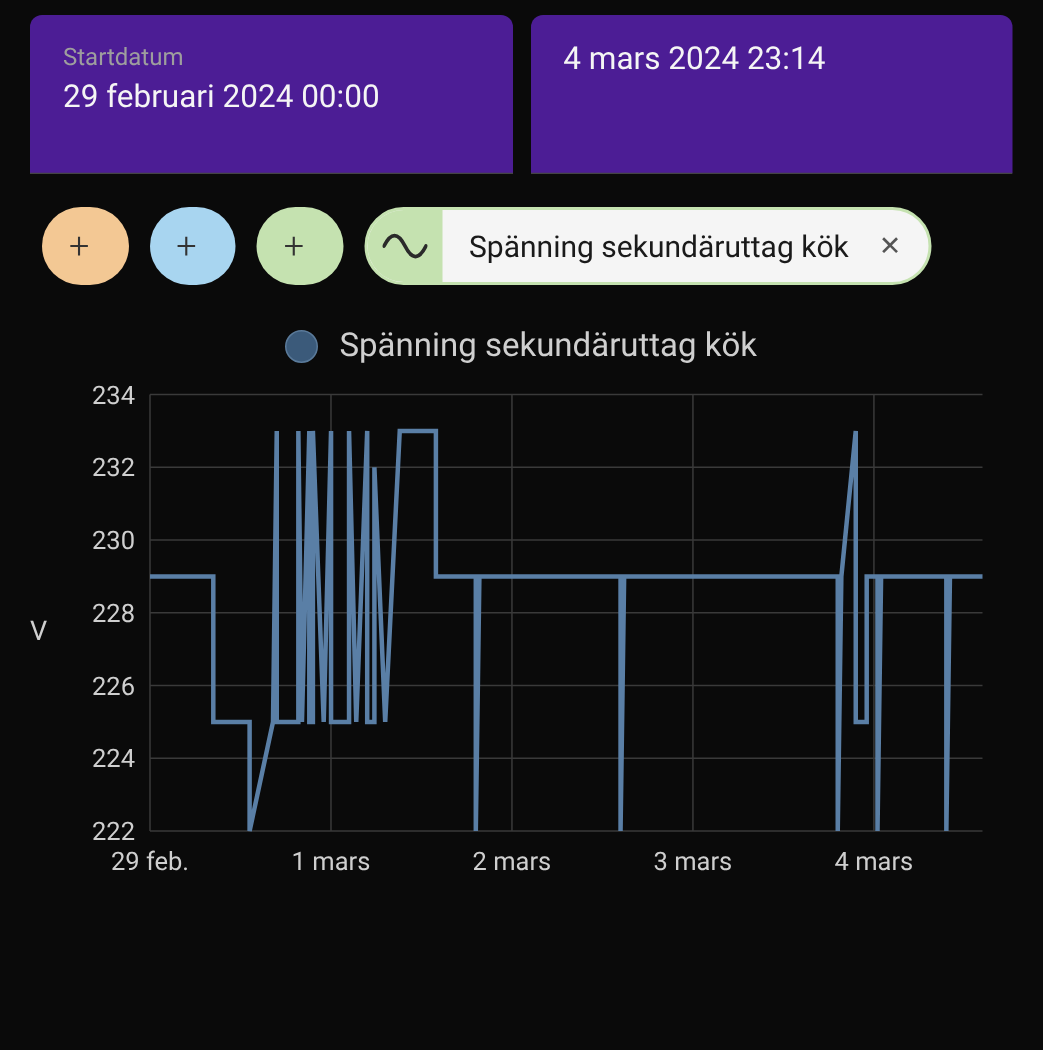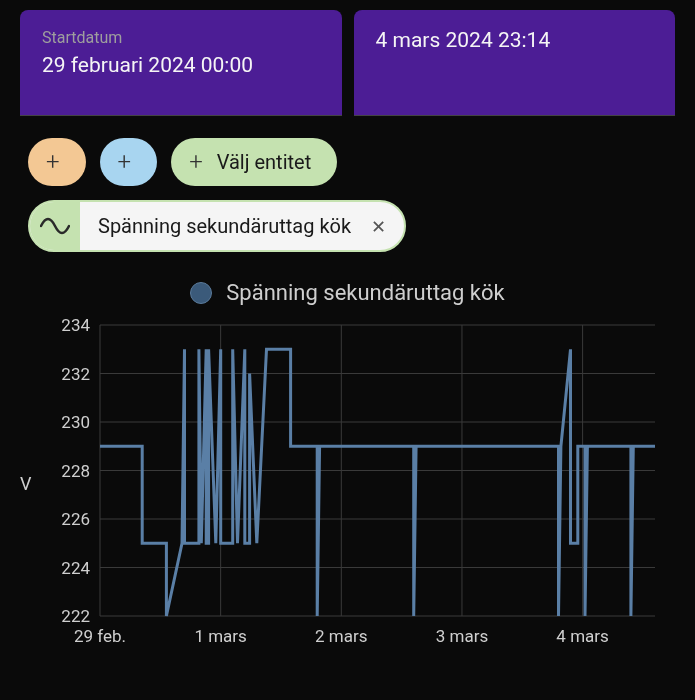--- a/index.html
+++ b/index.html
@@ -139,21 +139,20 @@
 
 <div class="chips">
   <div class="chip chip-orange">
     <span class="plus">+</span>
   </div>
   <div class="chip chip-blue">
     <span class="plus">+</span>
   </div>
   <div class="chip chip-green">
     <span class="plus">+</span>
-    <span>Välj entitet</span>
   </div>
   <div class="entity-chip">
     <span class="entity-icon">
       <svg width="30" height="22" viewBox="0 0 30 22">
         <path d="M1 11 Q 8 -3 15 11 T 29 11" stroke="#2a2a2a" stroke-width="2.5" fill="none" stroke-linecap="round"></path>
       </svg>
     </span>
     <span class="entity-text">Spänning sekundäruttag kök</span>
     <span class="entity-close">✕</span>
   </div>

